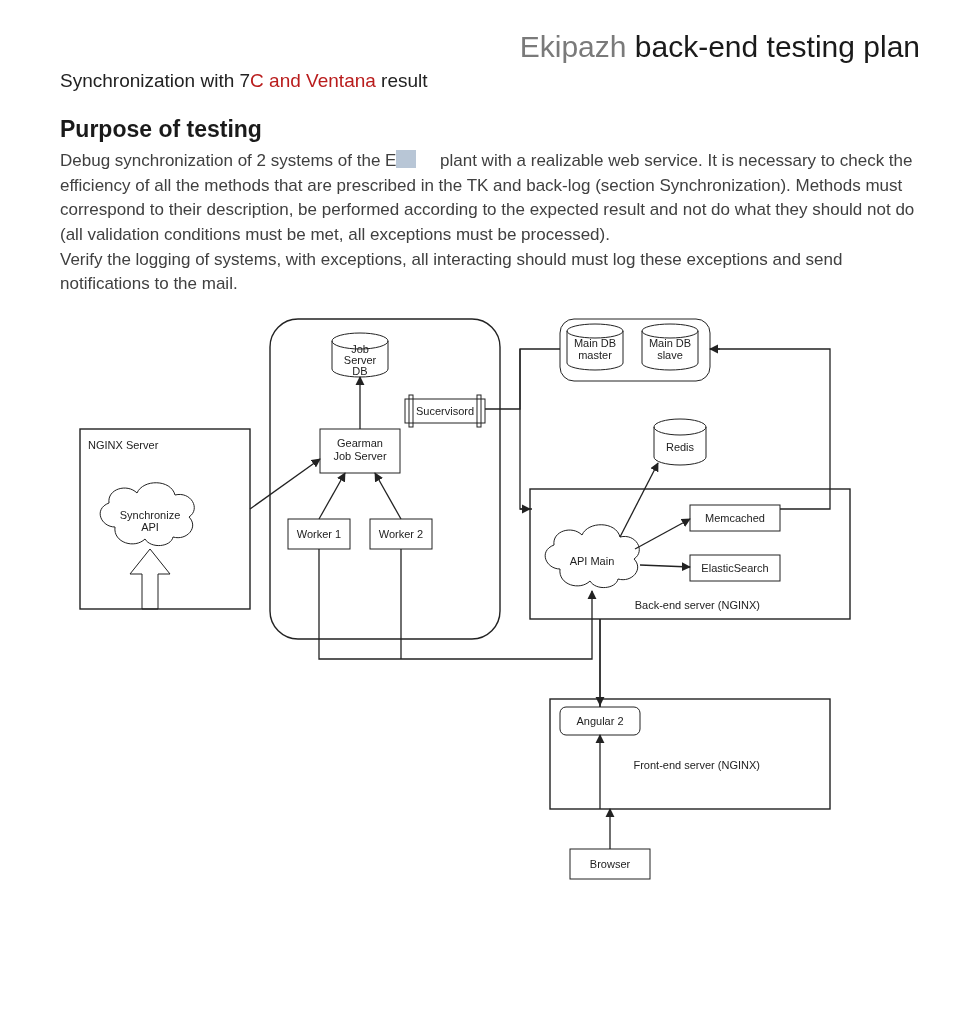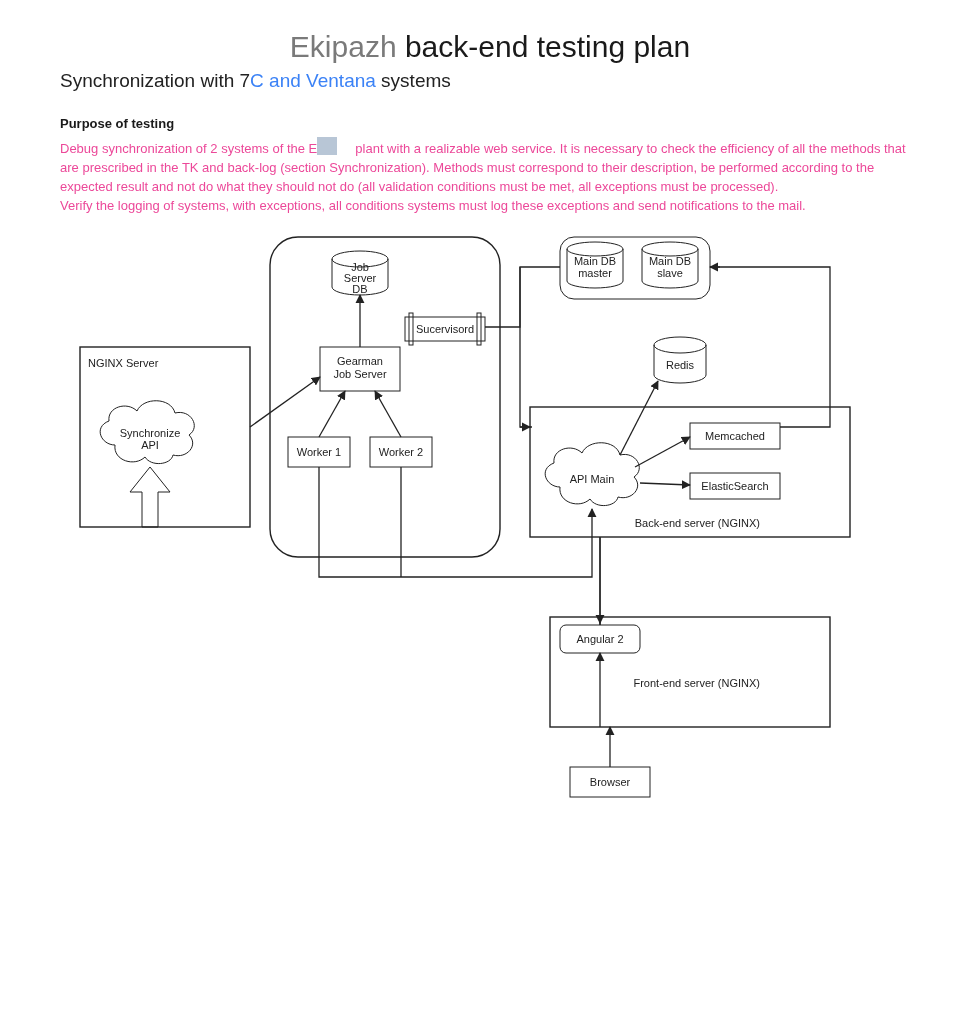--- a/index.html
+++ b/index.html
@@ -1,48 +1,48 @@
 <!DOCTYPE html>
 <html><head>
 <meta charset="utf-8">
 <style>
   html,body{margin:0;padding:0;background:#fff;font-family:Arial,Helvetica,sans-serif;color:#1a1a1a}
   .page{width:980px;min-height:1035px;box-sizing:border-box;padding:30px 60px 30px 60px}
-  .title{font-size:30px;font-weight:400;text-align:center;margin:0 0 6px 0}
+  .title{font-size:30px;font-weight:400;text-align:right;margin:0 0 6px 0}
   .title .dim{color:#7a7a7a}
   .subtitle{font-size:19px;color:#222;margin:2px 0 24px 0}
-  .subtitle .dim{color:#3b82f6}
-  .sect{font-size:13px;font-weight:700;margin:12px 0 6px 0}
-  .body{font-size:13px;line-height:1.45;color:#ec4899}
+  .subtitle .dim{color:#b91c1c}
+  .sect{font-size:23px;font-weight:700;margin:12px 0 6px 0}
+  .body{font-size:17px;line-height:1.45;color:#404040}
   .body .blot{display:inline-block;width:20px;height:18px;background:#b8c6d6;vertical-align:-2px}
   .diagram-wrap{margin-top:12px}
   svg{display:block}
   .boxline{fill:none;stroke:#222;stroke-width:1}
   .boxthick{fill:none;stroke:#222;stroke-width:1.4}
   .round{fill:none;stroke:#222;stroke-width:1.4}
   .txt{font:11px Arial,Helvetica,sans-serif;fill:#222}
   .txtc{text-anchor:middle}
   .arrow{stroke:#222;stroke-width:1.3;fill:none;marker-end:url(#arr)}
   .link{stroke:#222;stroke-width:1.3;fill:none}
 </style>
 </head>
 <body>
 
 <div class="page">
   <h1 class="title">
     <span class="dim">Ekipazh</span><span> back-end testing plan</span>
   </h1>
   <div class="subtitle">
-    <span>Synchronization with 7</span><span class="dim">C and Ventana</span><span> systems</span>
+    <span>Synchronization with 7</span><span class="dim">C and Ventana</span><span> result</span>
   </div>
 
   <div class="sect">Purpose of testing</div>
   <div class="body">
     <span>Debug synchronization of 2 systems of the E</span><span class="blot"></span><span>&nbsp;&nbsp;&nbsp;&nbsp;</span><span> plant with a realizable web service. It is necessary to check the efficiency of all the methods that are prescribed in the TK and back-log (section Synchronization). Methods must correspond to their description, be performed according to the expected result and not do what they should not do (all validation conditions must be met, all exceptions must be processed).</span><br>
-    <span>Verify the logging of systems, with exceptions, all conditions systems must log these exceptions and send notifications to the mail.</span><br>
+    <span>Verify the logging of systems, with exceptions, all interacting should must log these exceptions and send notifications to the mail.</span><br>
   </div>
 
 
   <div class="diagram-wrap">
     <svg width="820" height="590" viewBox="0 0 820 590">
       <defs>
         <marker id="arr" viewBox="0 0 10 10" refX="9" refY="5" markerWidth="7" markerHeight="7" orient="auto-start-reverse">
           <path d="M0,0 L10,5 L0,10 Z" fill="#222"></path>
         </marker>
       </defs>

